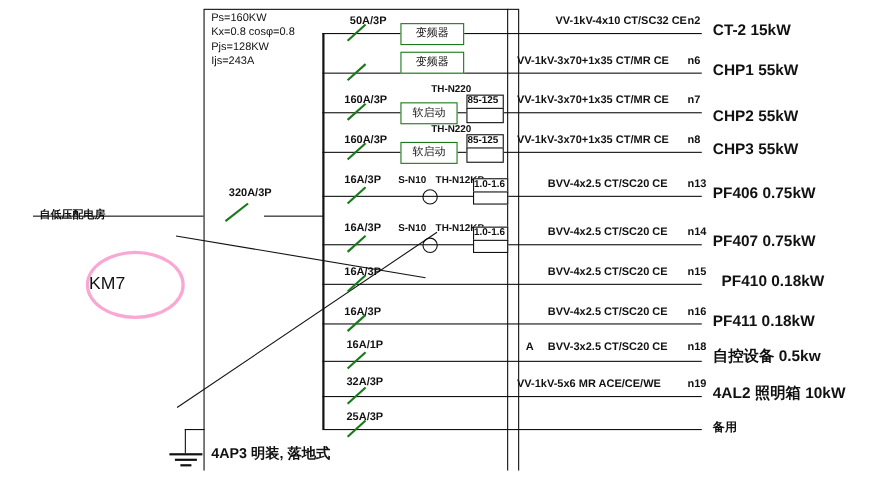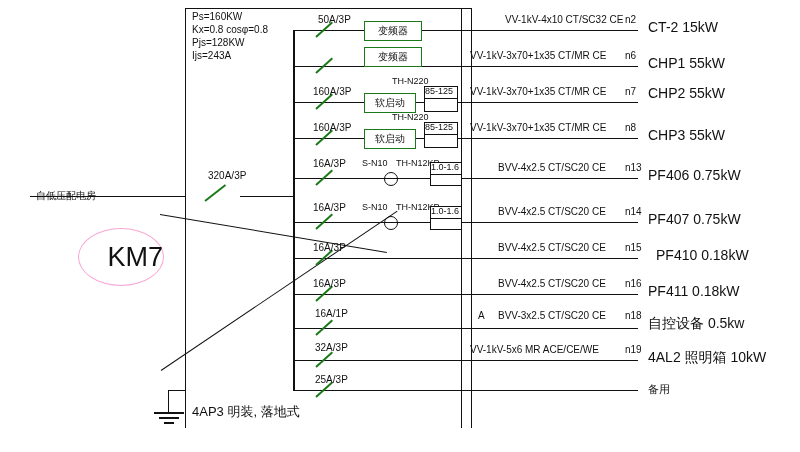--- a/index.html
+++ b/index.html
@@ -6,29 +6,29 @@
   #root{
     position:relative;
     width:800px;height:428px;
     background:#ffffff;
     font-family:"Liberation Sans", sans-serif;
     color:#111111;
     overflow:hidden;
   }
   .abs{position:absolute;}
   .ln{position:absolute;background:#111111;}
-  .txt{position:absolute;white-space:nowrap;font-size:10px;line-height:11px;color:#111;}
+  .txt{position:absolute;white-space:nowrap;font-size:10px;line-height:11px;color:#111;font-weight:bold;}
   .txt.sm{font-size:9px;}
   .txt.md{font-size:11px;}
   .txt.lg{font-size:14px;}
   .box{position:absolute;border:1px solid #111;background:#fff;}
   .boxgrn{position:absolute;border:1px solid #1a7a1a;background:#fff;color:#111;
     font-size:10px;text-align:center;}
-  .circle{position:absolute;border:1px solid #f9a8d4;border-radius:50%;background:#fff;
-    display:flex;align-items:center;justify-content:flex-end;font-size:27px;}
+  .circle{position:absolute;border:3px solid #f9a8d4;border-radius:50%;background:#fff;
+    display:flex;align-items:center;justify-content:flex-start;font-size:16px;}
   .panel{position:absolute;border:1px solid #111;background:#fff;}
   .infobox{position:absolute;font-size:10px;line-height:13px;color:#111;}
   .brk{position:absolute;width:16px;height:2px;background:#1a7a1a;transform-origin:left center;}
 </style>
 </head>
 <body>
 
 <div id="root">
 
   <div class="panel" style="left:185px;top:8px;width:285px;height:430px;"></div>
@@ -91,21 +91,21 @@
   <div class="txt" style="left:313px;top:86px;">160A/3P</div>
   <div class="boxgrn" style="left:364px;top:93px;width:50px;height:18px;line-height:18px;">
     <span>软启动</span>
   </div>
   <div class="txt sm" style="left:392px;top:76px;">TH-N220</div>
   <div class="box" style="left:424px;top:86px;width:32px;height:12px;"></div>
   <div class="txt sm" style="left:425px;top:86px;">85-125</div>
   <div class="box" style="left:424px;top:98px;width:32px;height:12px;"></div>
   <div class="txt" style="left:470px;top:86px;">VV-1kV-3x70+1x35 CT/MR CE</div>
   <div class="txt" style="left:625px;top:86px;">n7</div>
-  <div class="txt lg" style="left:648px;top:88px;">CHP2 55kW</div>
+  <div class="txt lg" style="left:648px;top:100px;">CHP2 55kW</div>
 
   <div class="ln" style="left:293px;top:138px;width:345px;height:1px;"></div>
   <div class="brk" style="left:316px;top:144px;width:22px;transform:rotate(-42deg);"></div>
   <div class="txt" style="left:313px;top:122px;">160A/3P</div>
   <div class="boxgrn" style="left:364px;top:129px;width:50px;height:18px;line-height:18px;">
     <span>软启动</span>
   </div>
   <div class="txt sm" style="left:392px;top:112px;">TH-N220</div>
   <div class="box" style="left:424px;top:122px;width:32px;height:12px;"></div>
   <div class="txt sm" style="left:425px;top:122px;">85-125</div>

